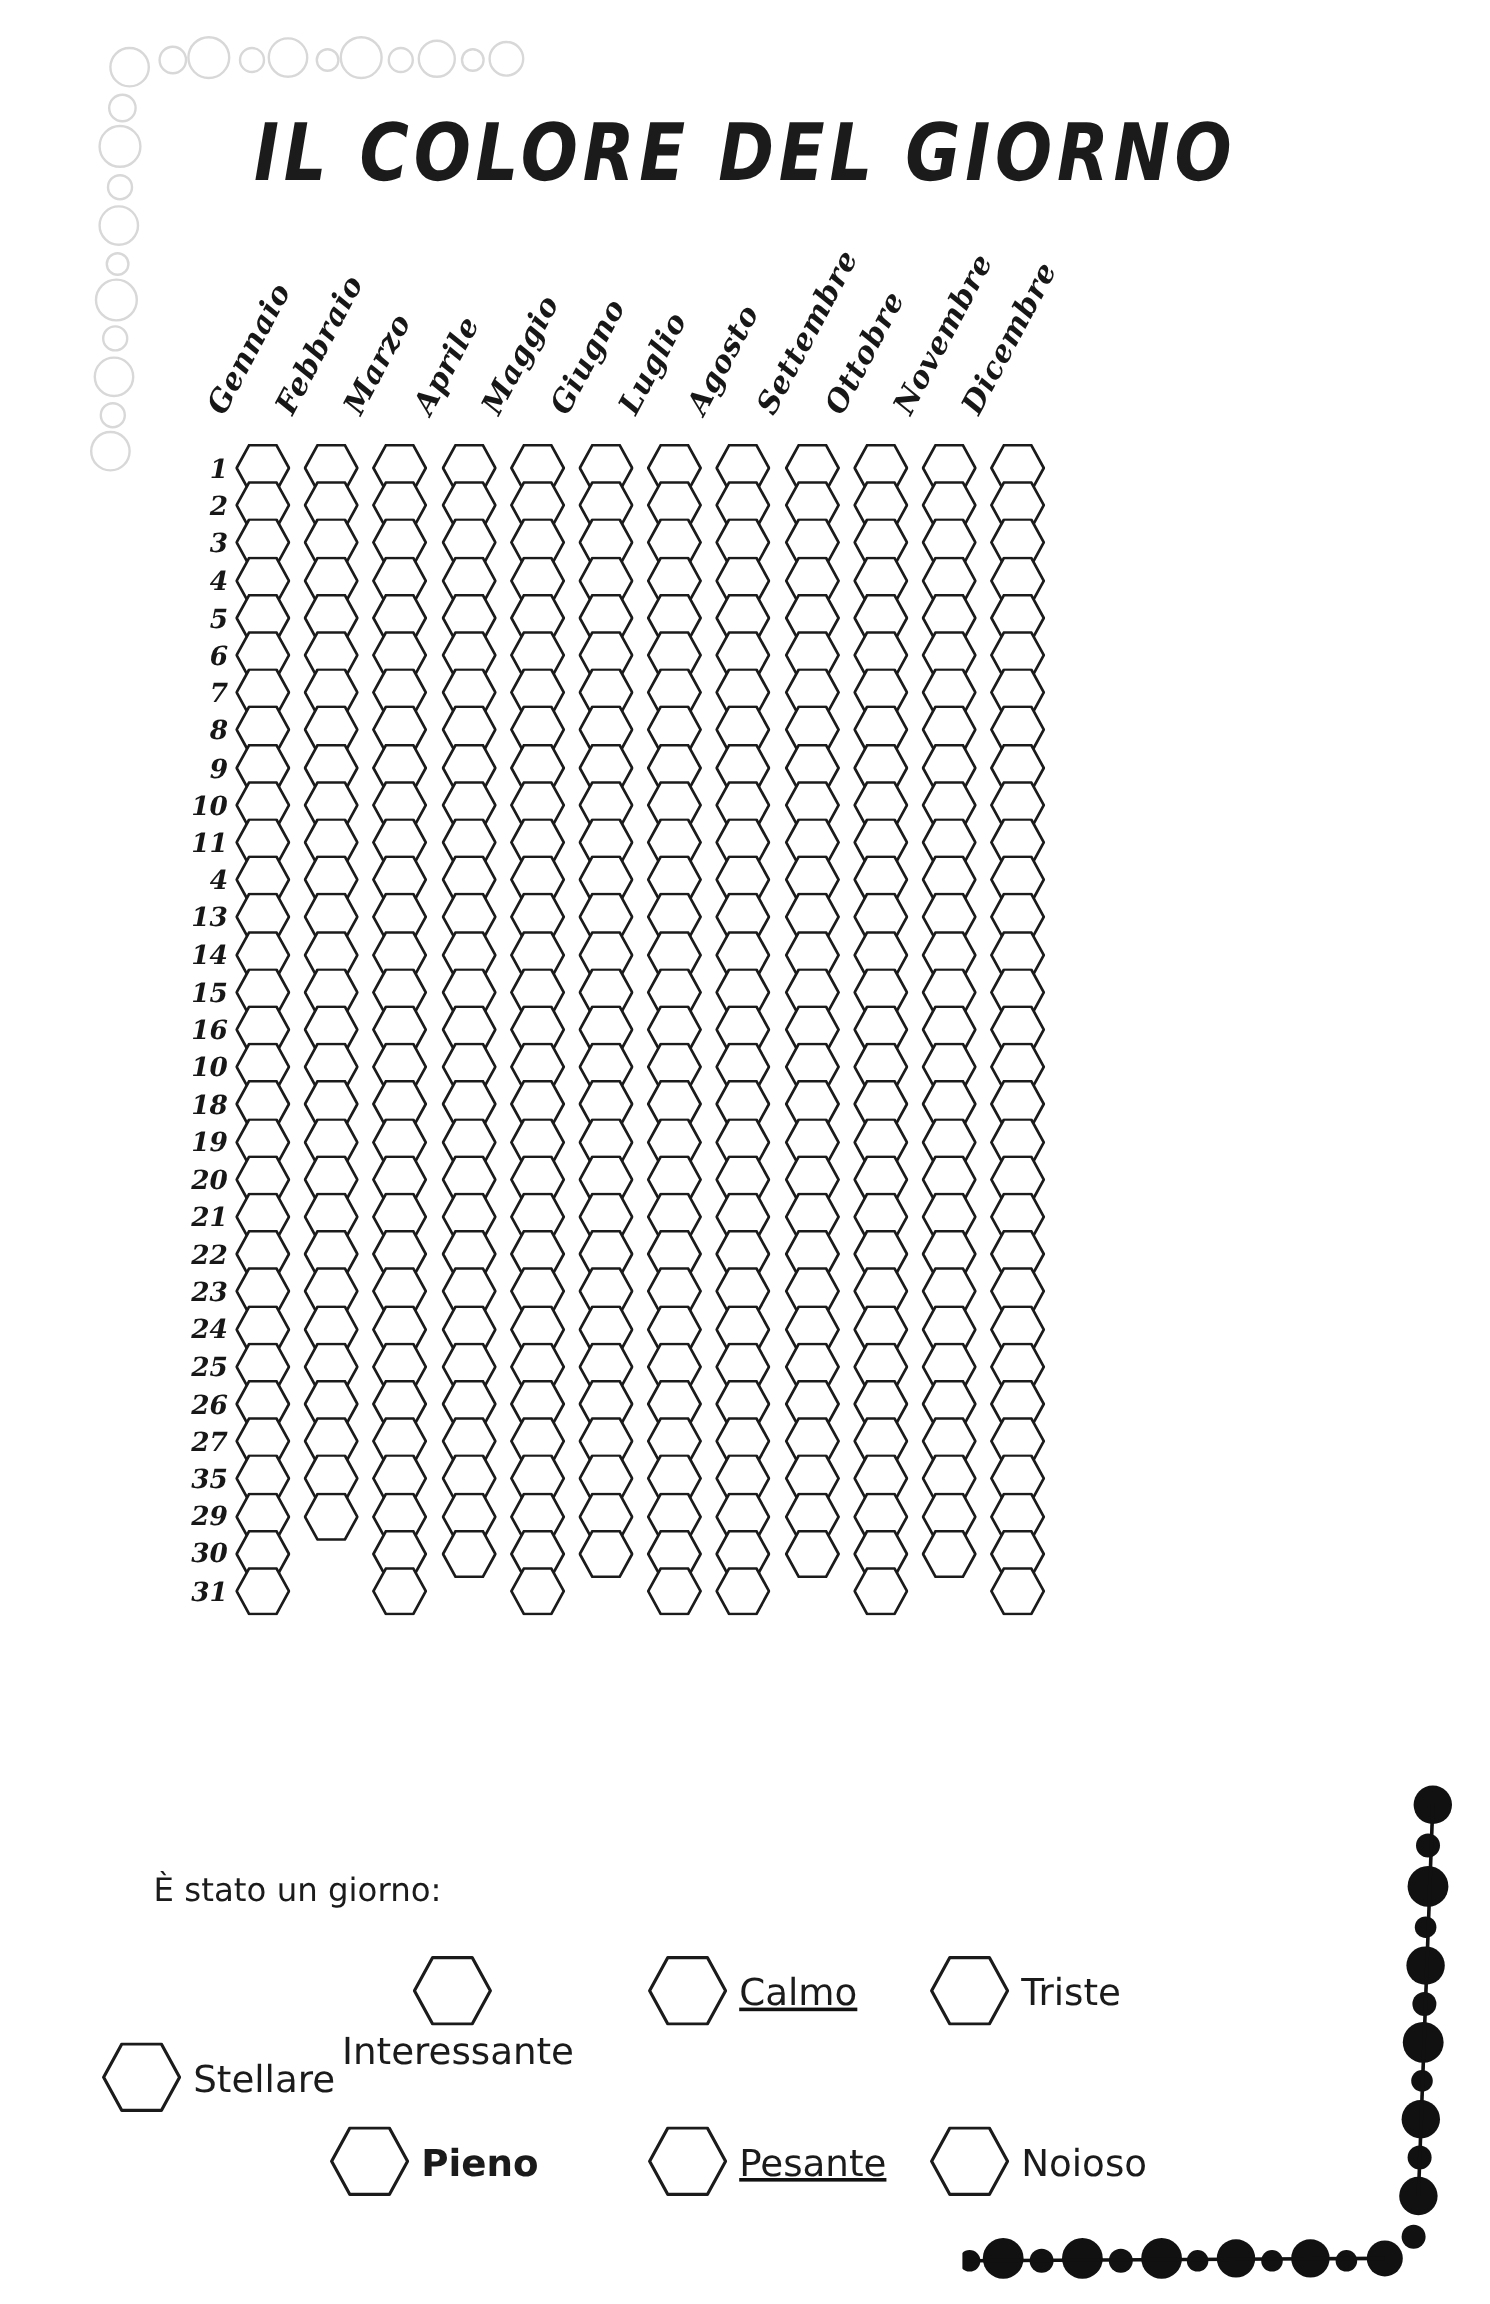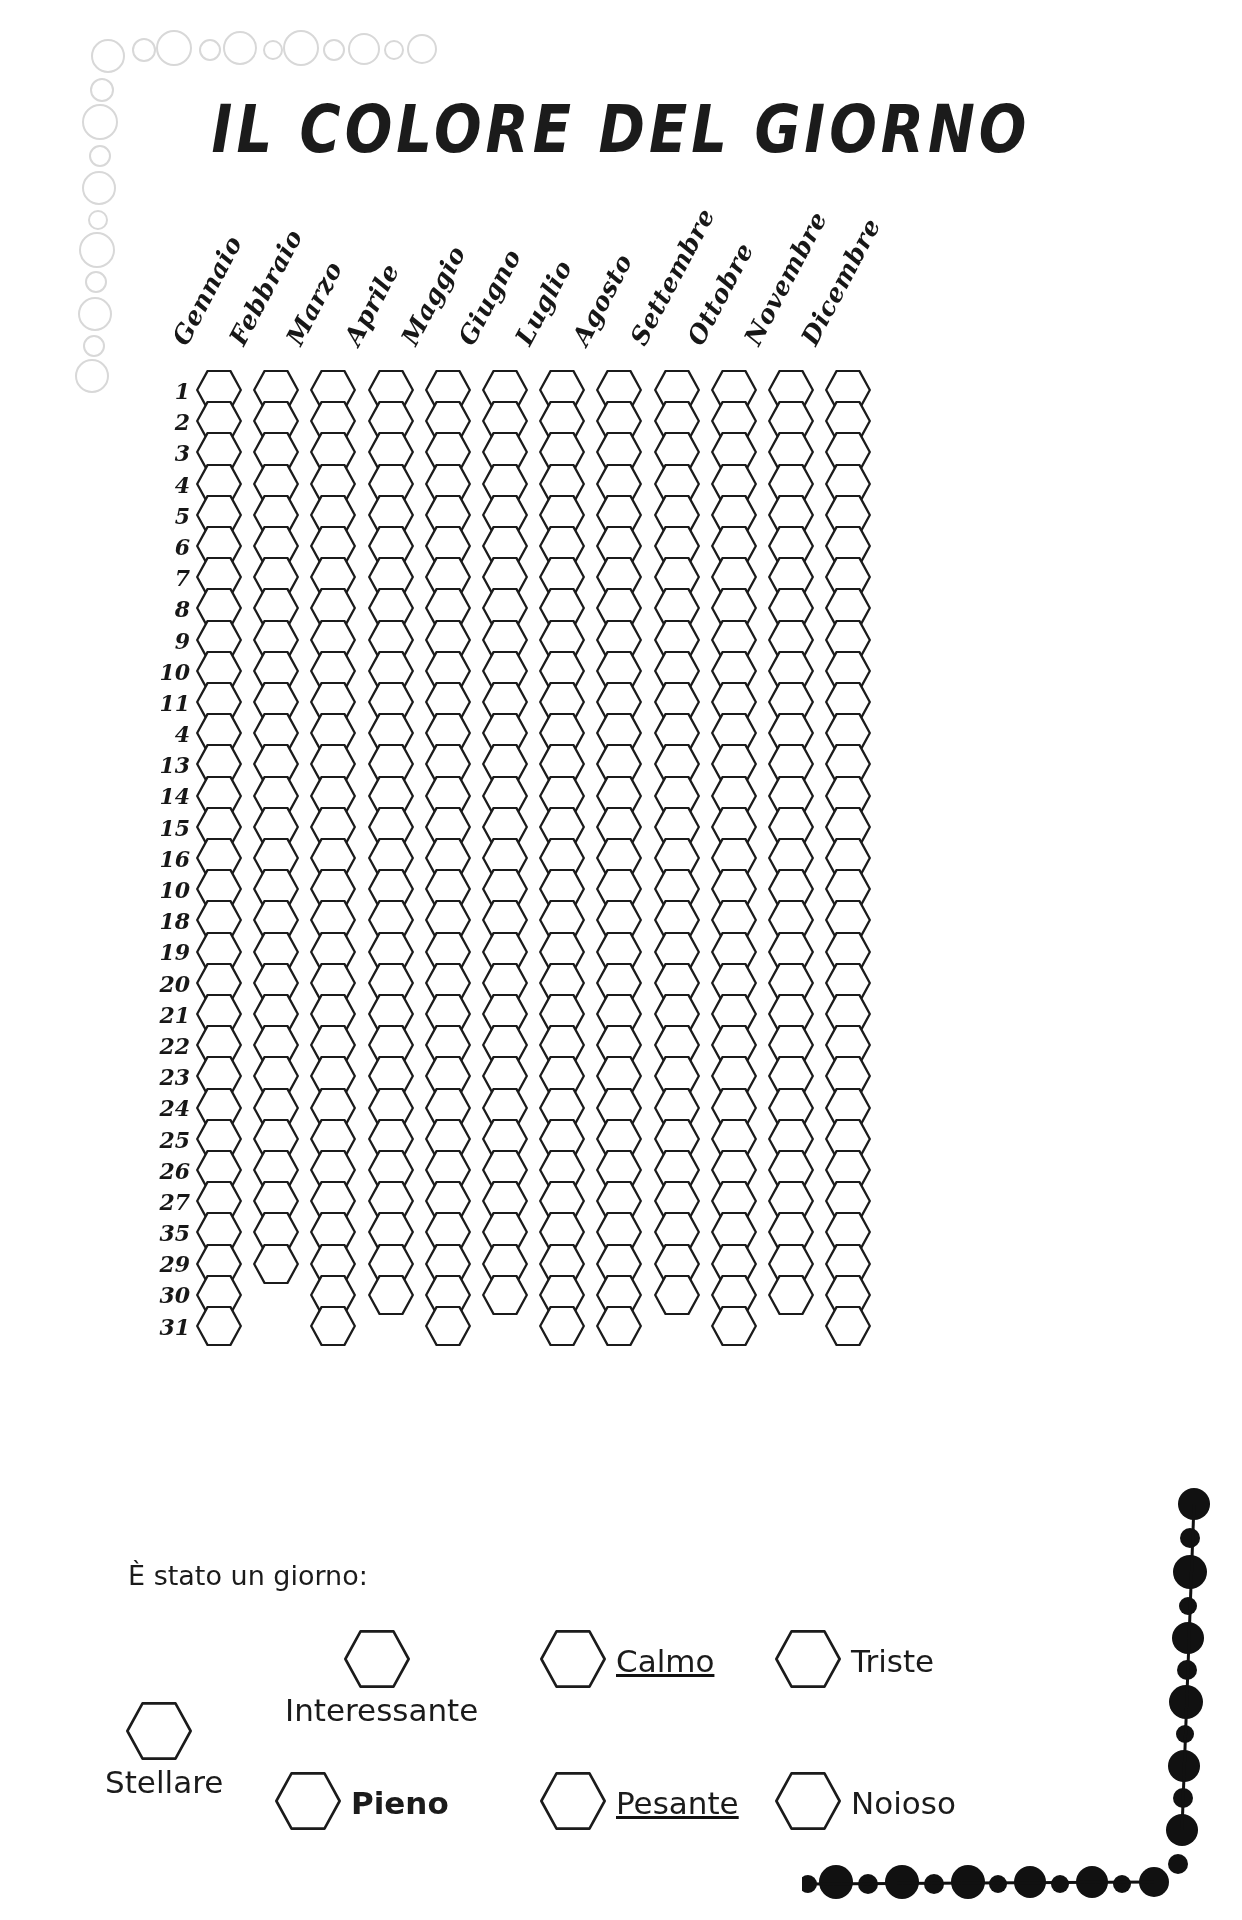--- a/index.html
+++ b/index.html
@@ -2066,21 +2066,21 @@
             <polygon points="25,2 75,2 98,44 75,86 25,86 2,44" fill="#ffffff" stroke="#1b1b1b" stroke-width="5" stroke-linejoin="round"></polygon>
           </svg>
         </div>
       </div>
     </div>
 </div>
 
 <div class="legend">
   <div class="legend-title">È stato un giorno:</div>
   <div id="legend-items">
-      <div class="legend-item" style="left: 95px; top: 142px; flex-direction: column;">
+      <div class="legend-item" style="left: 85px; top: 142px;">
         <span class="lhex"><svg width="66" height="58" viewBox="0 0 100 88">
             <polygon points="25,2 75,2 98,44 75,86 25,86 2,44" fill="#ffffff" stroke="#1b1b1b" stroke-width="4" stroke-linejoin="round"></polygon>
           </svg></span>
         <span class="ltext">Stellare</span>
       </div>
       <div class="legend-item" style="left: 275px; top: 70px; flex-direction: column;">
         <span class="lhex"><svg width="66" height="58" viewBox="0 0 100 88">
             <polygon points="25,2 75,2 98,44 75,86 25,86 2,44" fill="#ffffff" stroke="#1b1b1b" stroke-width="4" stroke-linejoin="round"></polygon>
           </svg></span>
         <span class="ltext">Interessante</span>

